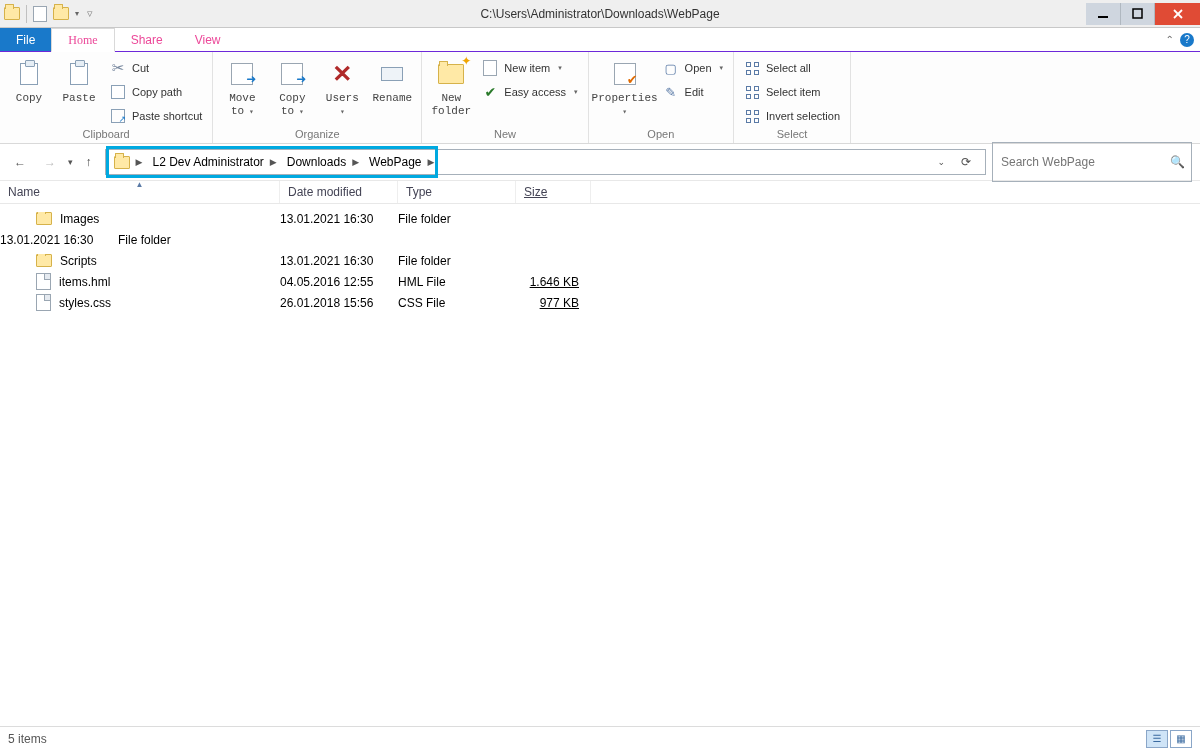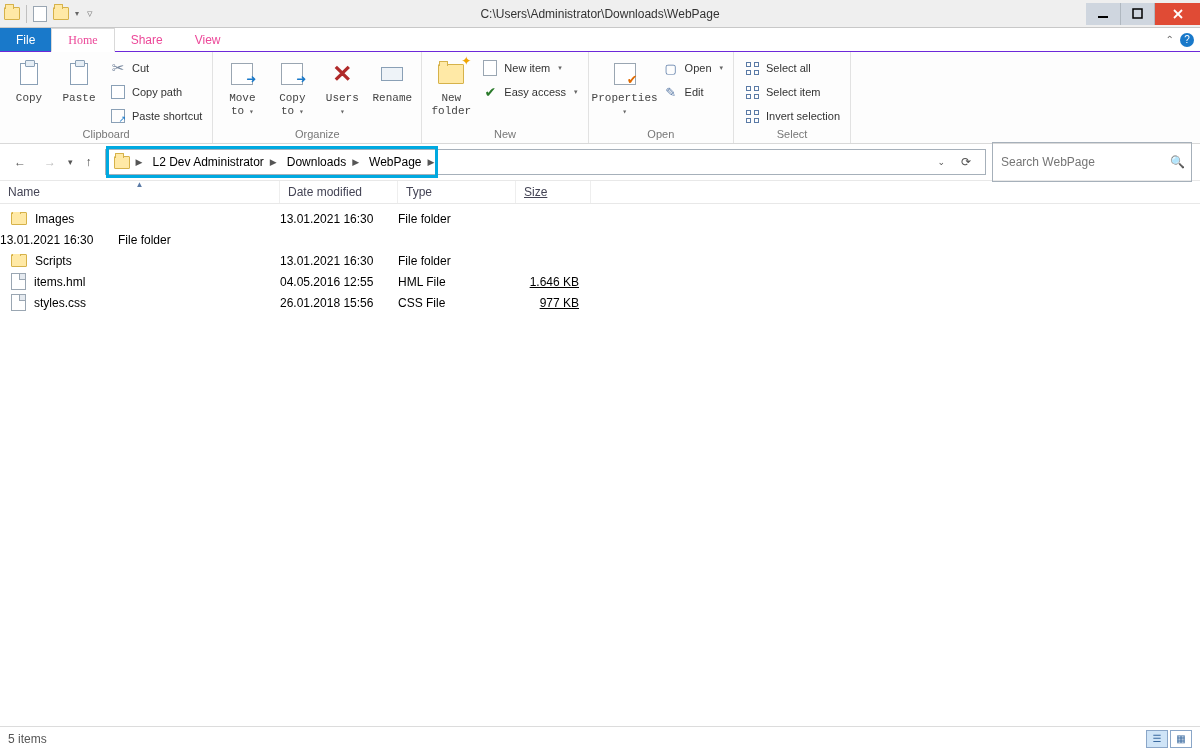--- a/index.html
+++ b/index.html
@@ -180,21 +180,21 @@
   .colheaders .col { padding-left: 8px; border-right: 1px solid #eee; height:100%; display:flex; align-items:center; position:relative;}
   .c-name { width: 280px; }
   .c-date { width: 118px; }
   .c-type { width: 118px; }
   .c-size { width: 75px; justify-content: flex-start; text-decoration: underline; }
   .sort-arrow { position:absolute; left:50%; top:-1px; transform:translateX(-50%); font-size:8px; color:#5a7aa6;}
 
   
   .filelist { padding: 4px 0 0 0; }
   .row { height: 21px; display: flex; align-items: center; }
-  .row .c-name { display:flex; align-items:center; gap:8px; padding-left: 11px;}
+  .row .c-name { display:flex; align-items:center; gap:8px; padding-left: 36px;}
   .row .c-size { text-align: right; justify-content: flex-end; padding-right: 12px;}
   .file-icon {
     width:15px;height:17px;border:1px solid #9aa6b2;background:#fff; position:relative;
   }
   .file-icon::before{content:"";position:absolute;top:0;right:0;width:5px;height:5px;background:#e5eaf0;border-left:1px solid #9aa6b2;border-bottom:1px solid #9aa6b2;}
 
   
   .statusbar {
     position: absolute; bottom: 0; left: 0; right: 0;
     height: 24px; border-top: 1px solid #dcdcdc;

